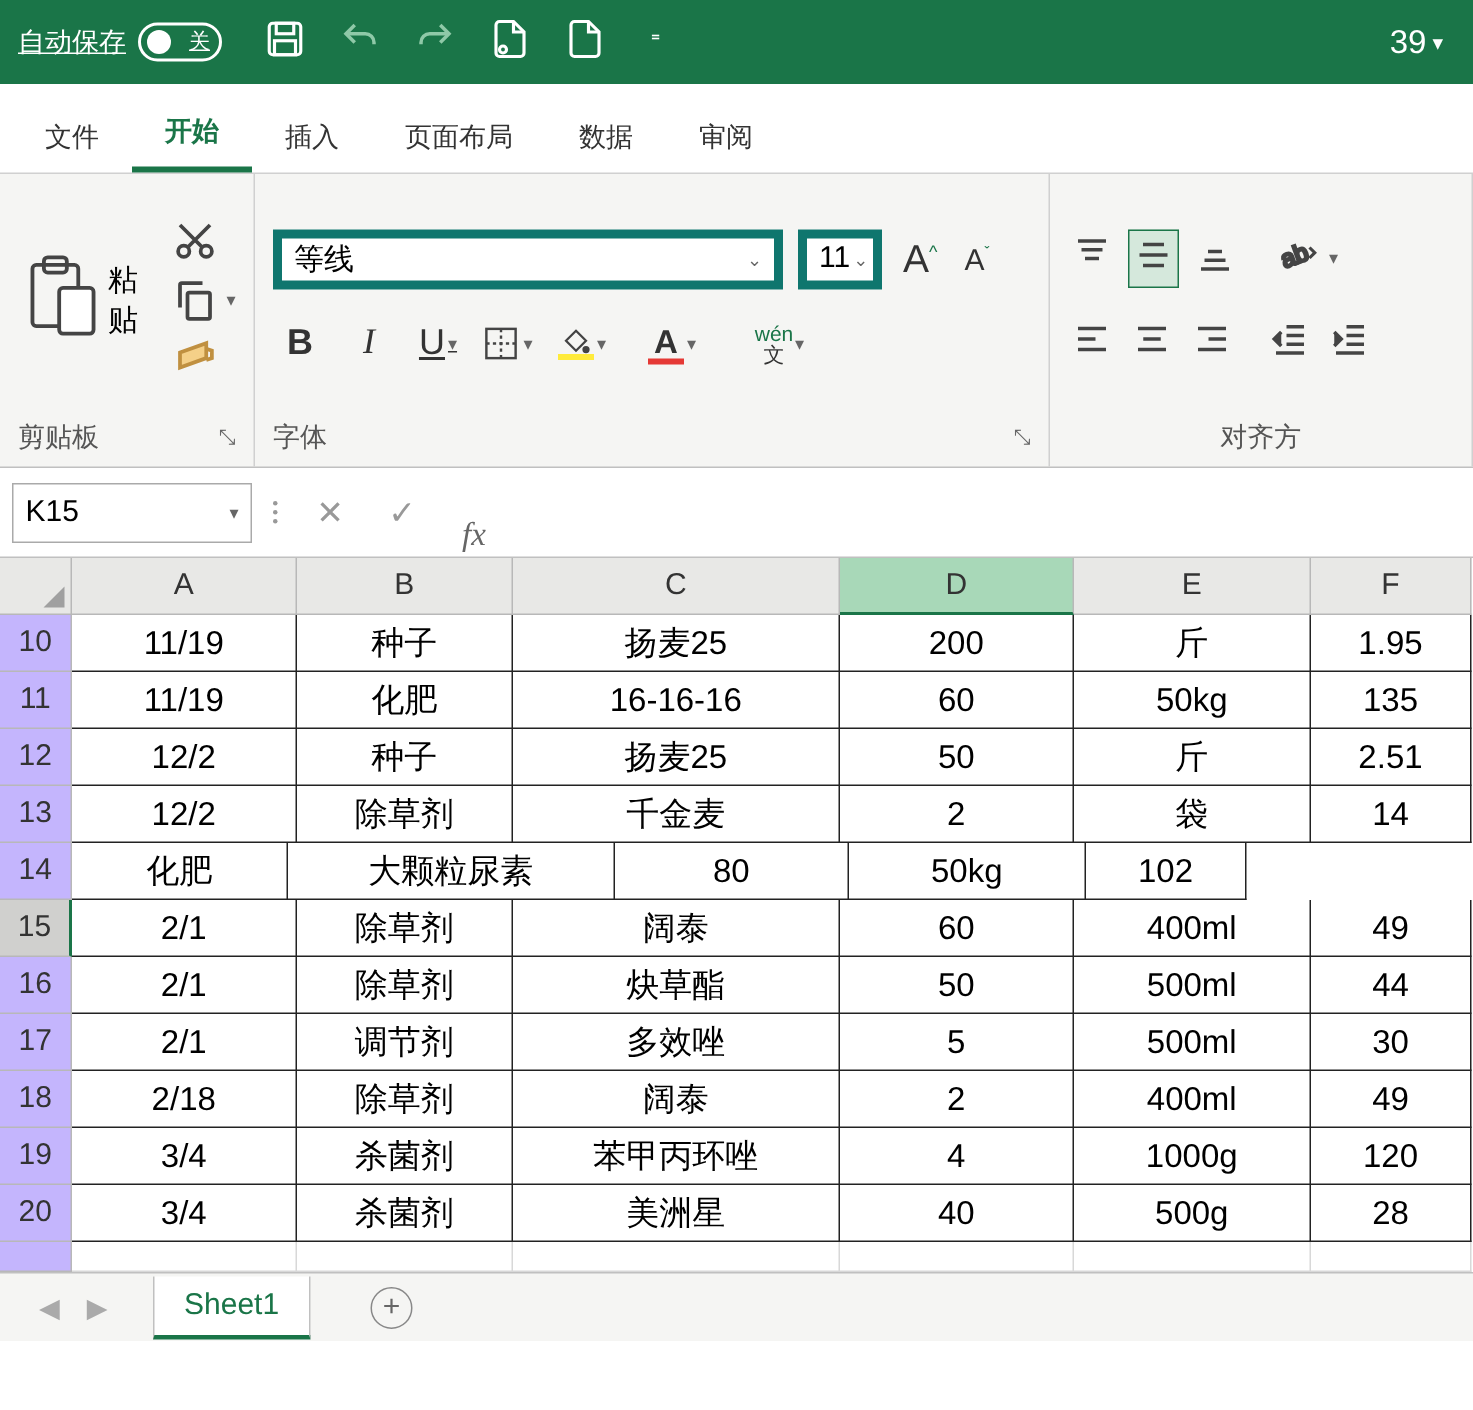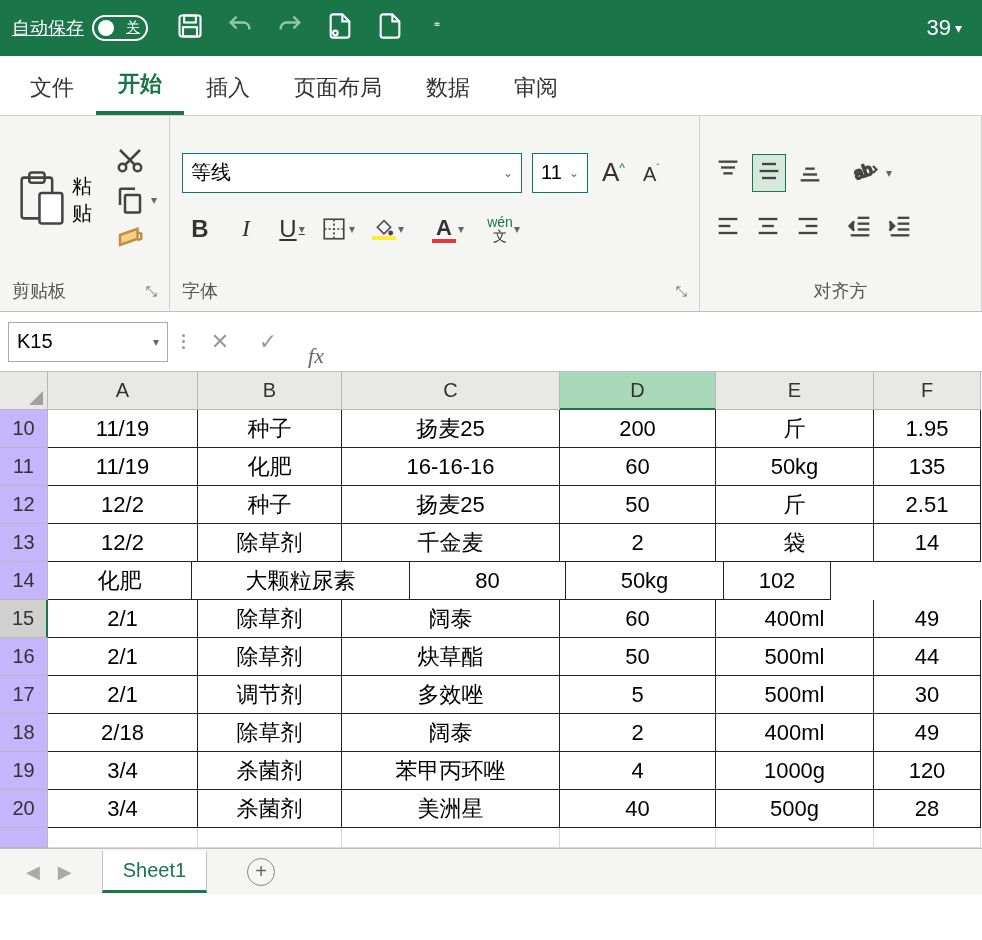--- a/index.html
+++ b/index.html
@@ -12,21 +12,21 @@
 .toggle-knob { width: 16px; height: 16px; background: #fff; border-radius: 50%; }
 .toggle-label { font-size: 14px; margin-left: auto; margin-right: 2px; }
 .toolbar-icons { display: flex; align-items: center; gap: 22px; margin-left: 28px; }
 .toolbar-icons svg { width: 28px; height: 28px; }
 .qat-dropdown { color: #fff; font-size: 18px; margin-left: 8px; }
 .spacer { flex: 1; }
 .zoom-level { color: #fff; font-size: 22px; margin-right: 8px; display: flex; align-items: center; gap: 4px; }
 
 
 .tabs { background: #fff; height: 60px; display: flex; align-items: flex-end; padding: 0 8px; border-bottom: 1px solid #d0d0d0; }
-.tab { padding: 12px 22px; font-size: 22px; color: #333; cursor: pointer; }
+.tab { padding: 12px 22px; font-size: 18px; color: #333; cursor: pointer; }
 .tab.active { color: #1a7548; font-weight: bold; border-bottom: 4px solid #1a7548; }
 
 
 .ribbon { background: #f5f5f3; height: 196px; display: flex; border-bottom: 1px solid #c0c0c0; }
 .ribbon-group { border-right: 1px solid #d0d0d0; padding: 8px 12px 4px; display: flex; flex-direction: column; }
 .ribbon-group-content { flex: 1; display: flex; align-items: center; }
 .ribbon-group-label { text-align: center; font-size: 18px; color: #555; padding: 4px 0; display: flex; justify-content: center; align-items: center; gap: 8px; }
 .group-launcher { font-size: 14px; color: #666; cursor: pointer; margin-left: auto; }
 
 
@@ -34,21 +34,21 @@
 .paste-block { display: flex; flex-direction: row; align-items: center; gap: 4px; padding: 4px; }
 .paste-icon svg { width: 52px; height: 56px; }
 .clip-side { display: flex; flex-direction: column; gap: 10px; margin-left: 8px; }
 .clip-side-item { display: flex; align-items: center; gap: 4px; }
 .clip-side svg { width: 30px; height: 30px; }
 
 
 .font-group { width: 530px; }
 .font-rows { display: flex; flex-direction: column; gap: 18px; width: 100%; }
 .font-row { display: flex; align-items: center; gap: 10px; }
-.font-select { height: 40px; border: 1px solid #0f766e; background: #fff; display: flex; align-items: center; padding: 0 8px; font-size: 20px; }
+.font-select { height: 40px; border: 6px solid #0f766e; background: #fff; display: flex; align-items: center; padding: 0 8px; font-size: 20px; }
 .font-name-select { width: 340px; justify-content: space-between; }
 .font-size-select { width: 56px; justify-content: space-between; }
 .font-size-btn { font-size: 24px; color: #333; cursor: pointer; padding: 0 4px; }
 .font-btn { width: 36px; height: 36px; display: flex; align-items: center; justify-content: center; font-size: 24px; cursor: pointer; color: #333; }
 .font-btn.bold { font-weight: bold; }
 .font-btn.italic { font-style: italic; font-family: serif; }
 .font-btn.underline { text-decoration: underline; }
 .dd-caret { font-size: 12px; color: #666; margin-left: 2px; }
 .border-btn svg { width: 26px; height: 26px; }
 .fill-btn, .font-color-btn { display: flex; flex-direction: column; align-items: center; }
@@ -240,21 +240,21 @@
                 <circle cx="20" cy="18" r="2" fill="#444"></circle>
               </svg>
             <div class="color-bar" style="background:#ffeb3b"></div>
             <span class="dd-caret" style="position:absolute;margin-left:34px">▾</span>
           </div>
           <div class="font-btn font-color-btn" style="margin-left:14px">
             <span style="font-size:22px;font-weight:bold">A</span>
             <div class="color-bar" style="background:#e53935"></div>
             <span class="dd-caret" style="position:absolute;margin-left:34px">▾</span>
           </div>
-          <div class="font-btn wen-btn" style="margin-left:10px">
+          <div class="font-btn wen-btn" style="margin-left:26px">
             <span style="color:#1a7548">wén</span>
             <span>文</span>
             <span class="dd-caret" style="position:absolute;margin-left:34px">▾</span>
           </div>
         </div>
       </div>
     </div>
     <div class="ribbon-group-label">
       <span>字体</span>
       <span class="group-launcher">⤡</span>

